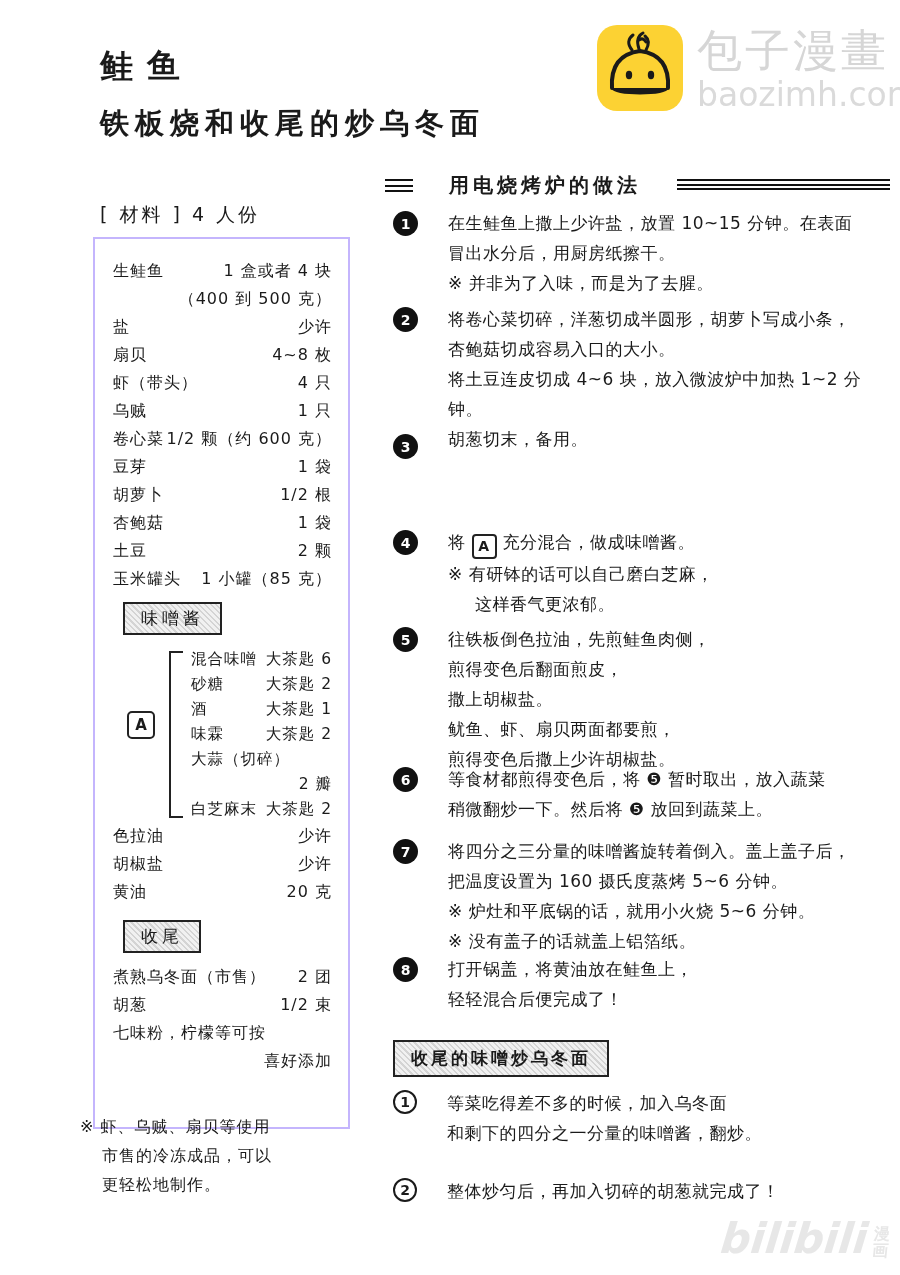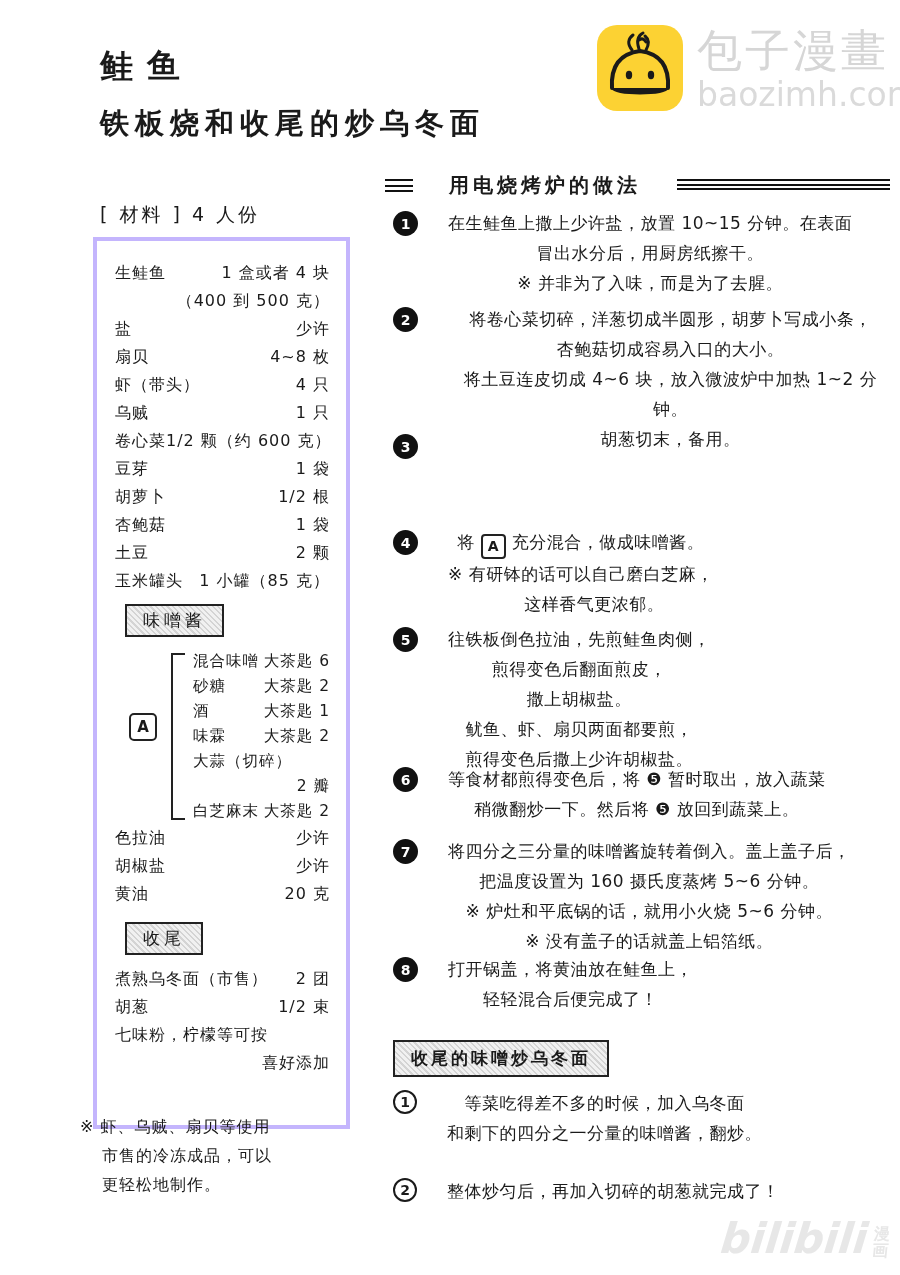--- a/index.html
+++ b/index.html
@@ -17,21 +17,21 @@
   .bz-cn{font-size:45px;line-height:52px;color:#d6d6d6;letter-spacing:3px;}
   .bz-dom{font-size:33px;line-height:36px;color:#dadada;}
 
   
   .title1{left:100px;top:44px;font-size:33px;font-weight:bold;letter-spacing:14px;}
   .title2{left:100px;top:104px;font-size:29px;font-weight:bold;letter-spacing:6px;}
 
   
   .mat-head{left:100px;top:202px;font-size:19px;letter-spacing:3px;}
   .mat-box{
-    left:93px;top:237px;width:257px;height:892px;border:4px solid #c4b5fd;
+    left:93px;top:237px;width:257px;height:892px;border:2px solid #c4b5fd;
     box-sizing:border-box;padding:18px 16px 0 18px;font-size:16px;
   }
   .row{display:flex;justify-content:space-between;line-height:28px;letter-spacing:1px;}
   .row .nm{white-space:nowrap;}
   .row .amt{white-space:nowrap;text-align:right;}
   .tag{
     display:inline-block;border:2px solid #222;padding:3px 16px;
     font-size:17px;letter-spacing:4px;
     background-color:#f1f1f1;
     background-image:repeating-linear-gradient(45deg,rgba(0,0,0,.12) 0 1.5px,transparent 1.5px 4px);
@@ -64,21 +64,21 @@
     width:25px;height:25px;border-radius:50%;background:#111;color:#fff;
     display:flex;align-items:center;justify-content:center;
     font-size:14px;font-weight:bold;flex:0 0 auto;margin-top:3px;
   }
   .obadge{
     width:24px;height:24px;border-radius:50%;background:#fff;color:#1a1a1a;
     border:2px solid #1a1a1a;box-sizing:border-box;
     display:flex;align-items:center;justify-content:center;
     font-size:14px;font-weight:bold;flex:0 0 auto;margin-top:2px;
   }
-  .stext{margin-left:30px;font-size:17px;line-height:30px;letter-spacing:.5px;text-align:center;}
+  .stext{margin-left:30px;font-size:17px;line-height:30px;letter-spacing:.5px;}
   .stext .ind{padding-left:27px;}
   .abox{
     display:inline-flex;align-items:center;justify-content:center;
     width:21px;height:21px;border:2px solid #222;border-radius:4px;
     font-size:14px;font-weight:bold;margin:0 6px;vertical-align:-3px;
   }
   .fin-head{
     left:393px;top:1040px;border:2px solid #222;padding:5px 16px;
     font-size:17px;font-weight:bold;letter-spacing:3px;
     background-color:#f1f1f1;

